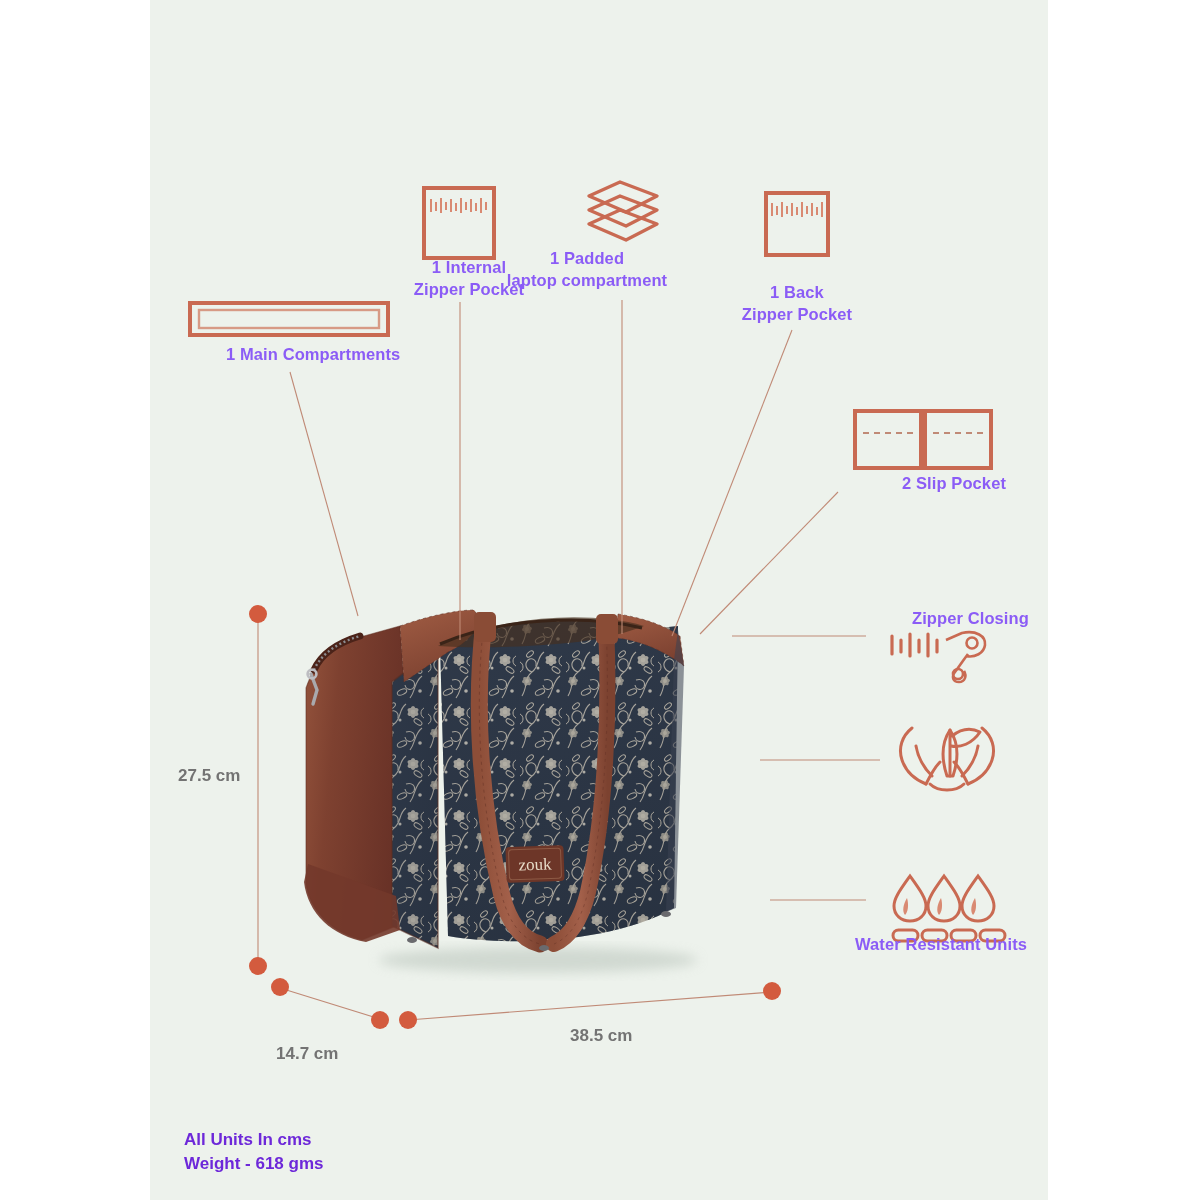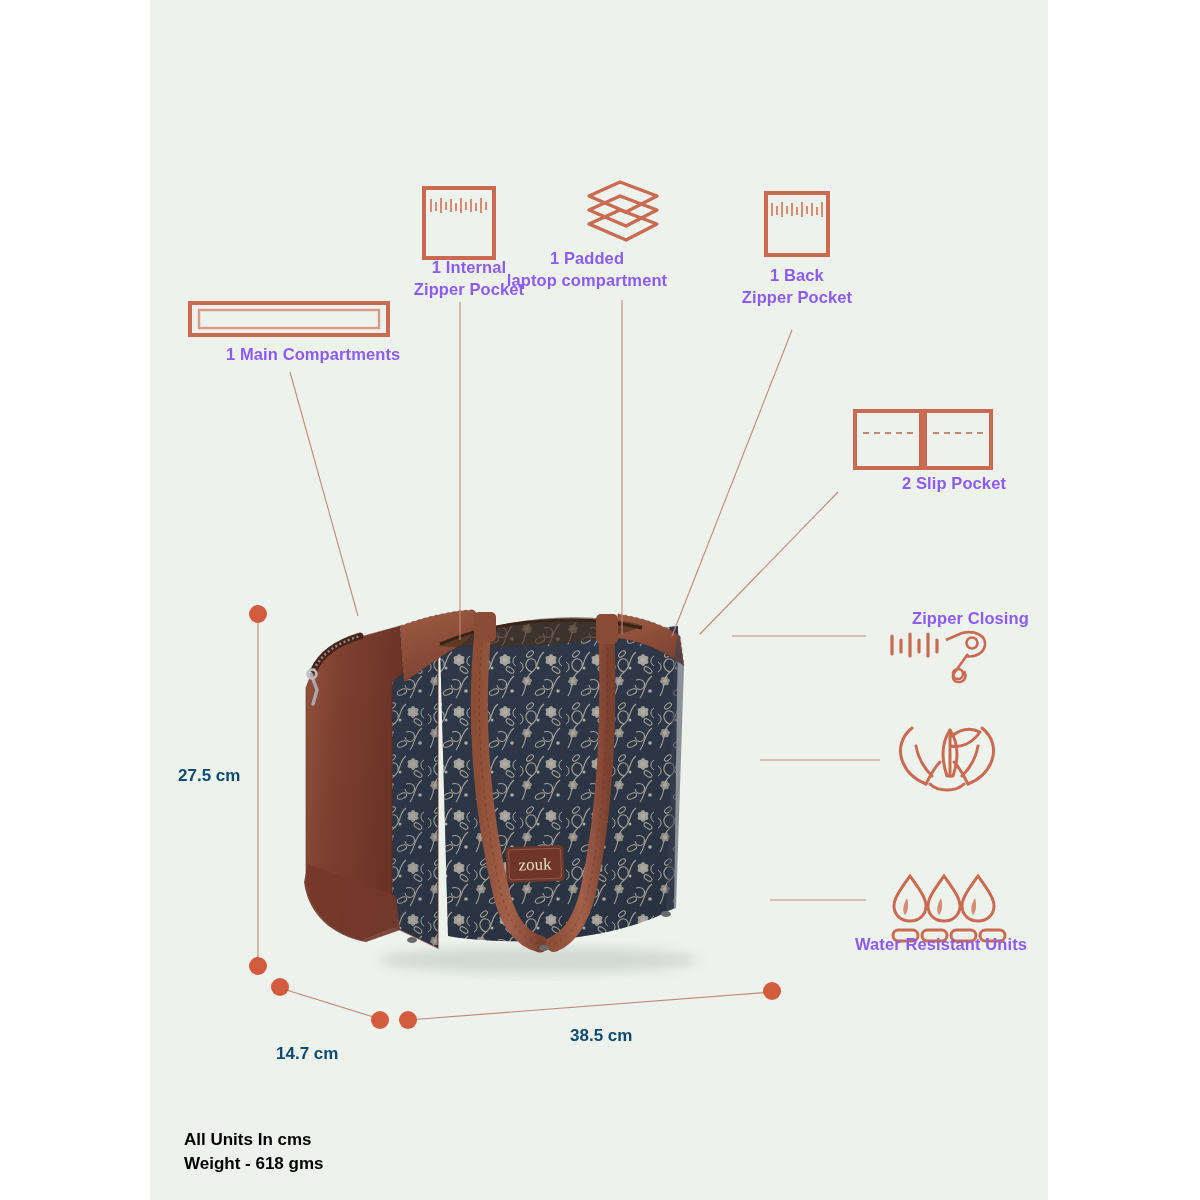--- a/index.html
+++ b/index.html
@@ -38,32 +38,32 @@
   
   #bag-photo {
     position: absolute;
     left: 288px; top: 596px;
     width: 480px; height: 390px;
   }
 
   
   .foot {
     position: absolute;
-    color: #000000;
+    color: #6d28d9;
     font-size: 17px;
     font-weight: 700;
     line-height: 1.42;
     white-space: pre-line;
   }
   #foot-left  { left: 184px; top: 1128px; text-align: left; }
   #foot-right { right: 178px; top: 1128px; text-align: right; }
 
   .dimtext {
     position: absolute;
-    color: #0c4a6e;
+    color: #737373;
     font-size: 17px;
     font-weight: 700;
     white-space: nowrap;
   }
 </style>
 </head>
 <body>
 
 <div id="stage">
 
@@ -350,21 +350,21 @@
   </svg>
 
   <div class="lbl l" style="left:192px; top:344px;">1 Main Compartments</div>
 
   <div class="lbl c" style="left:469px; top:257px;">1 Internal
 Zipper Pocket</div>
 
   <div class="lbl c" style="left:587px; top:248px;">1 Padded
 laptop compartment</div>
 
-  <div class="lbl c" style="left:797px; top:265px;">1 Back
+  <div class="lbl c" style="left:797px; top:282px;">1 Back
 Zipper Pocket</div>
 
   <div class="lbl l" style="left:868px; top:473px;">2 Slip Pocket</div>
 
   <div class="lbl l" style="left:878px; top:608px;">Zipper Closing</div>
 
 
   <div class="lbl c" style="left:941px; top:934px;">Water Resistant Units</div>
 
   <div class="dimtext" style="left:178px; top:766px;">27.5 cm</div>

